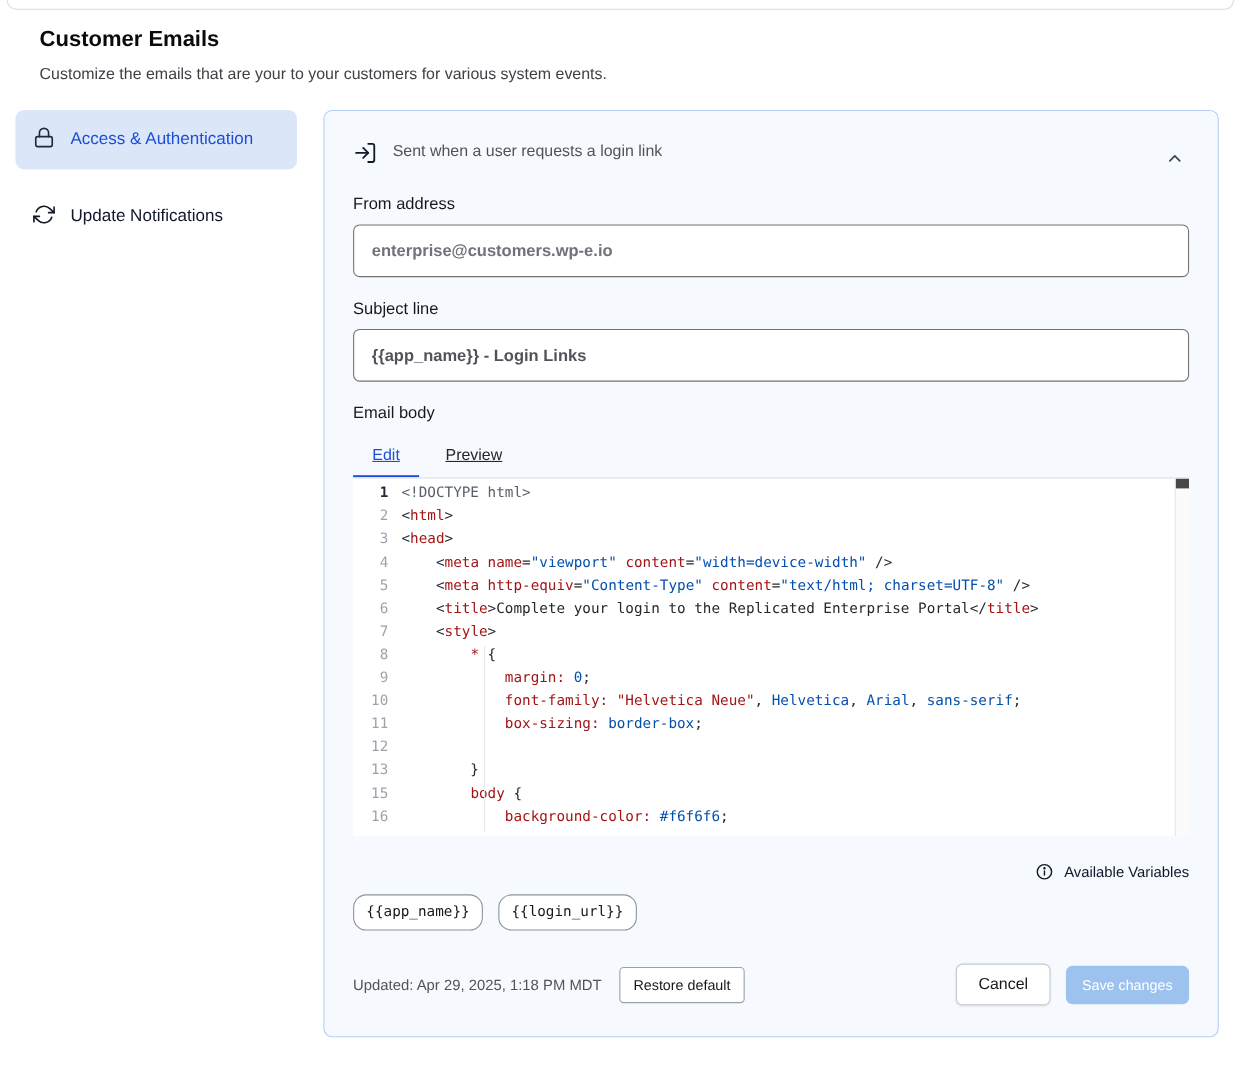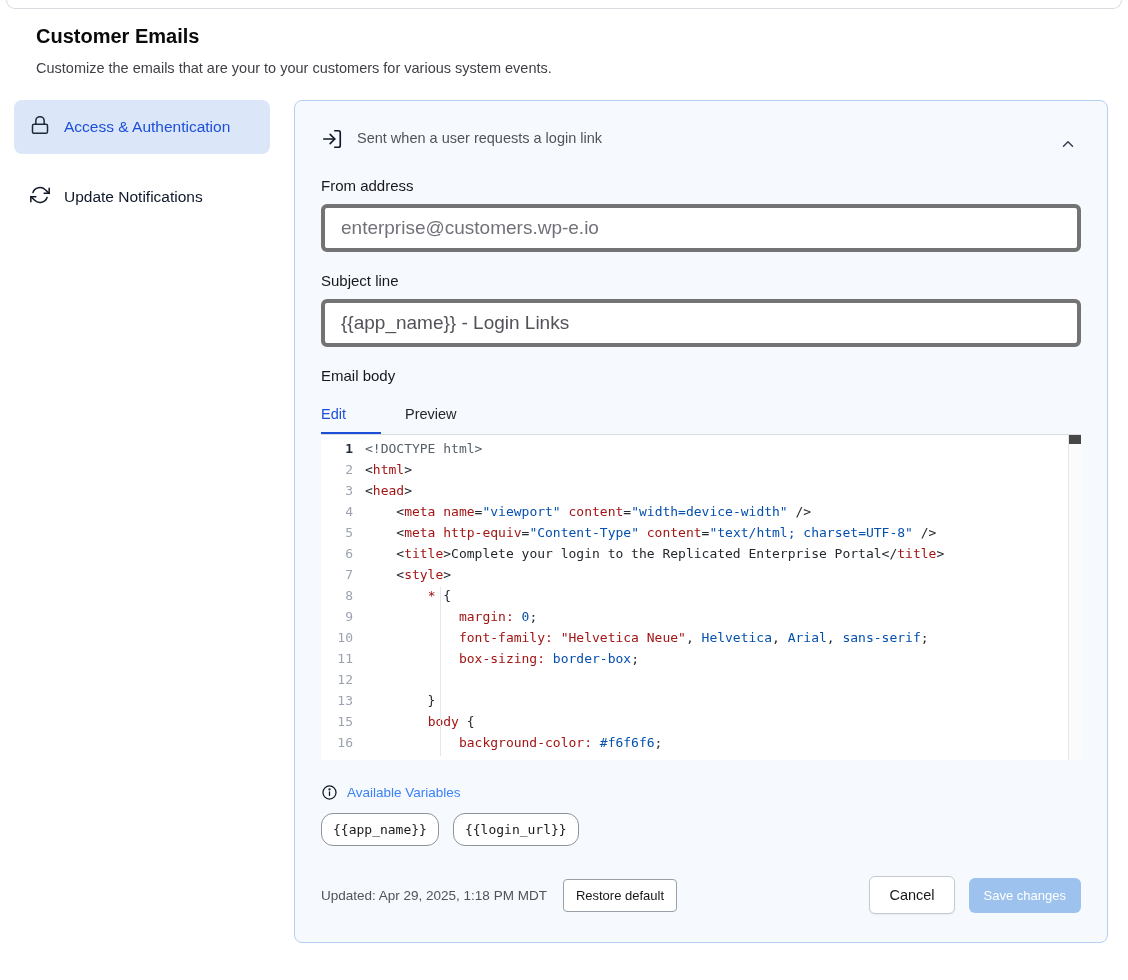--- a/index.html
+++ b/index.html
@@ -15,41 +15,41 @@
   .side-item.active { background:#dbe7f8; color:#1d4ed8; }
   .side-item + .side-item { margin-top:16px; }
   .side-icon { flex:none; display:flex; }
   .panel { flex:1; background:#f6fafe; border:1px solid #b4cff0; border-radius:8px; padding:24px 26px 28px; }
   .panel-header { display:flex; align-items:flex-start; gap:14px; }
   .panel-icon { margin-top:3px; }
   .panel-title { font-size:17px; font-weight:700; }
   .panel-sub { font-size:14.5px; color:#52525b; margin-top:5px; }
   .collapse-btn { margin-left:auto; background:none; border:none; padding:4px; cursor:pointer; margin-top:6px; }
   .field-label { font-size:15px; margin:20px 0 10px; }
-  .text-input { width:100%; height:48px; background:#fff; border:4px solid #737373; border-radius:6px; padding:0 16px; font-size:19px; font-family:"Liberation Sans", sans-serif; }
+  .text-input { width:100%; height:48px; background:#fff; border:1px solid #737373; border-radius:6px; padding:0 16px; font-size:15px; font-family:"Liberation Sans", sans-serif;font-weight:bold; }
   .from-input { color:#71717a; }
   .subject-input { color:#52525b; }
   .tabs { display:flex; margin-top:4px; }
-  .tab { height:40px; line-height:40px; font-size:14.5px; color:#27272a; cursor:pointer; }
+  .tab { height:40px; line-height:40px; text-align:center; font-size:14.5px; color:#27272a; cursor:pointer;text-decoration:underline; }
   .tab-edit { width:60px; color:#1d4ed8; border-bottom:2px solid #1d4ed8; font-weight:500; }
   .tab-preview { padding:0 24px; }
   .editor { position:relative; background:#fff; border-top:1px solid #d9dde2; height:326px; overflow:hidden; }
   .editor-lines { padding-top:3px; }
   .code-line { display:flex; line-height:21px; font-family:"DejaVu Sans Mono", monospace; font-size:13px; }
   .ln { width:44px; padding-right:12px; text-align:right; color:#9ca3af; flex:none; user-select:none; }
   .ln.active { color:#1f2937; font-weight:700; }
   .code { white-space:pre; }
   .tok-d { color:#57606a; }
   .tok-p, .tok-x { color:#24292f; }
   .tok-t, .tok-a, .tok-k, .tok-sel, .tok-sr { color:#a31515; }
   .tok-s, .tok-v, .tok-n { color:#0550ae; }
   .indent-guide { position:absolute; width:1px; background:#e4e7eb; left:calc(56px + 8ch); top:152px; bottom:4px; font-family:"DejaVu Sans Mono", monospace; font-size:13px; }
   .vscroll { position:absolute; top:0; right:0; width:13px; height:100%; background:#fbfbfb; border-left:1px solid #e5e7eb; }
   .vthumb { position:absolute; top:0; left:0; width:100%; height:9px; background:#474747; }
-  .vars-row { display:flex; align-items:center; gap:9px; margin-top:24px; font-size:13.5px; color:#3b82f6; }
+  .vars-row { display:flex; align-items:center; gap:9px; margin-top:24px; font-size:13.5px; color:#0f172a;justify-content:flex-end; }
   .chips { display:flex; gap:14px; margin-top:12px; }
   .chip { font-family:"DejaVu Sans Mono", monospace; font-size:13px; background:#fff; border:1px solid #8d939b; border-radius:12px; padding:8px 11px; color:#18181b; cursor:pointer; }
   .footer { display:flex; align-items:center; margin-top:30px; }
   .updated { font-size:13.5px; color:#52525b; }
   .btn { cursor:pointer; font-family:"Liberation Sans", sans-serif; }
   .btn-restore { margin-left:16px; font-size:13px; padding:8px 12px; background:#fff; border:1px solid #9aa0a8; border-radius:4px; color:#18181b; }
   .btn-cancel { margin-left:auto; font-size:14.5px; padding:10px 19px; background:#fff; border:1px solid #c6cbd2; border-radius:6px; color:#18181b; box-shadow:0 1px 2px rgba(0,0,0,.06); }
   .btn-save { margin-left:14px; font-size:13px; padding:10px 15px; background:#9dc2ee; border:none; border-radius:6px; color:#fff;text-align:center; }
   svg { display:block; }
 </style>

